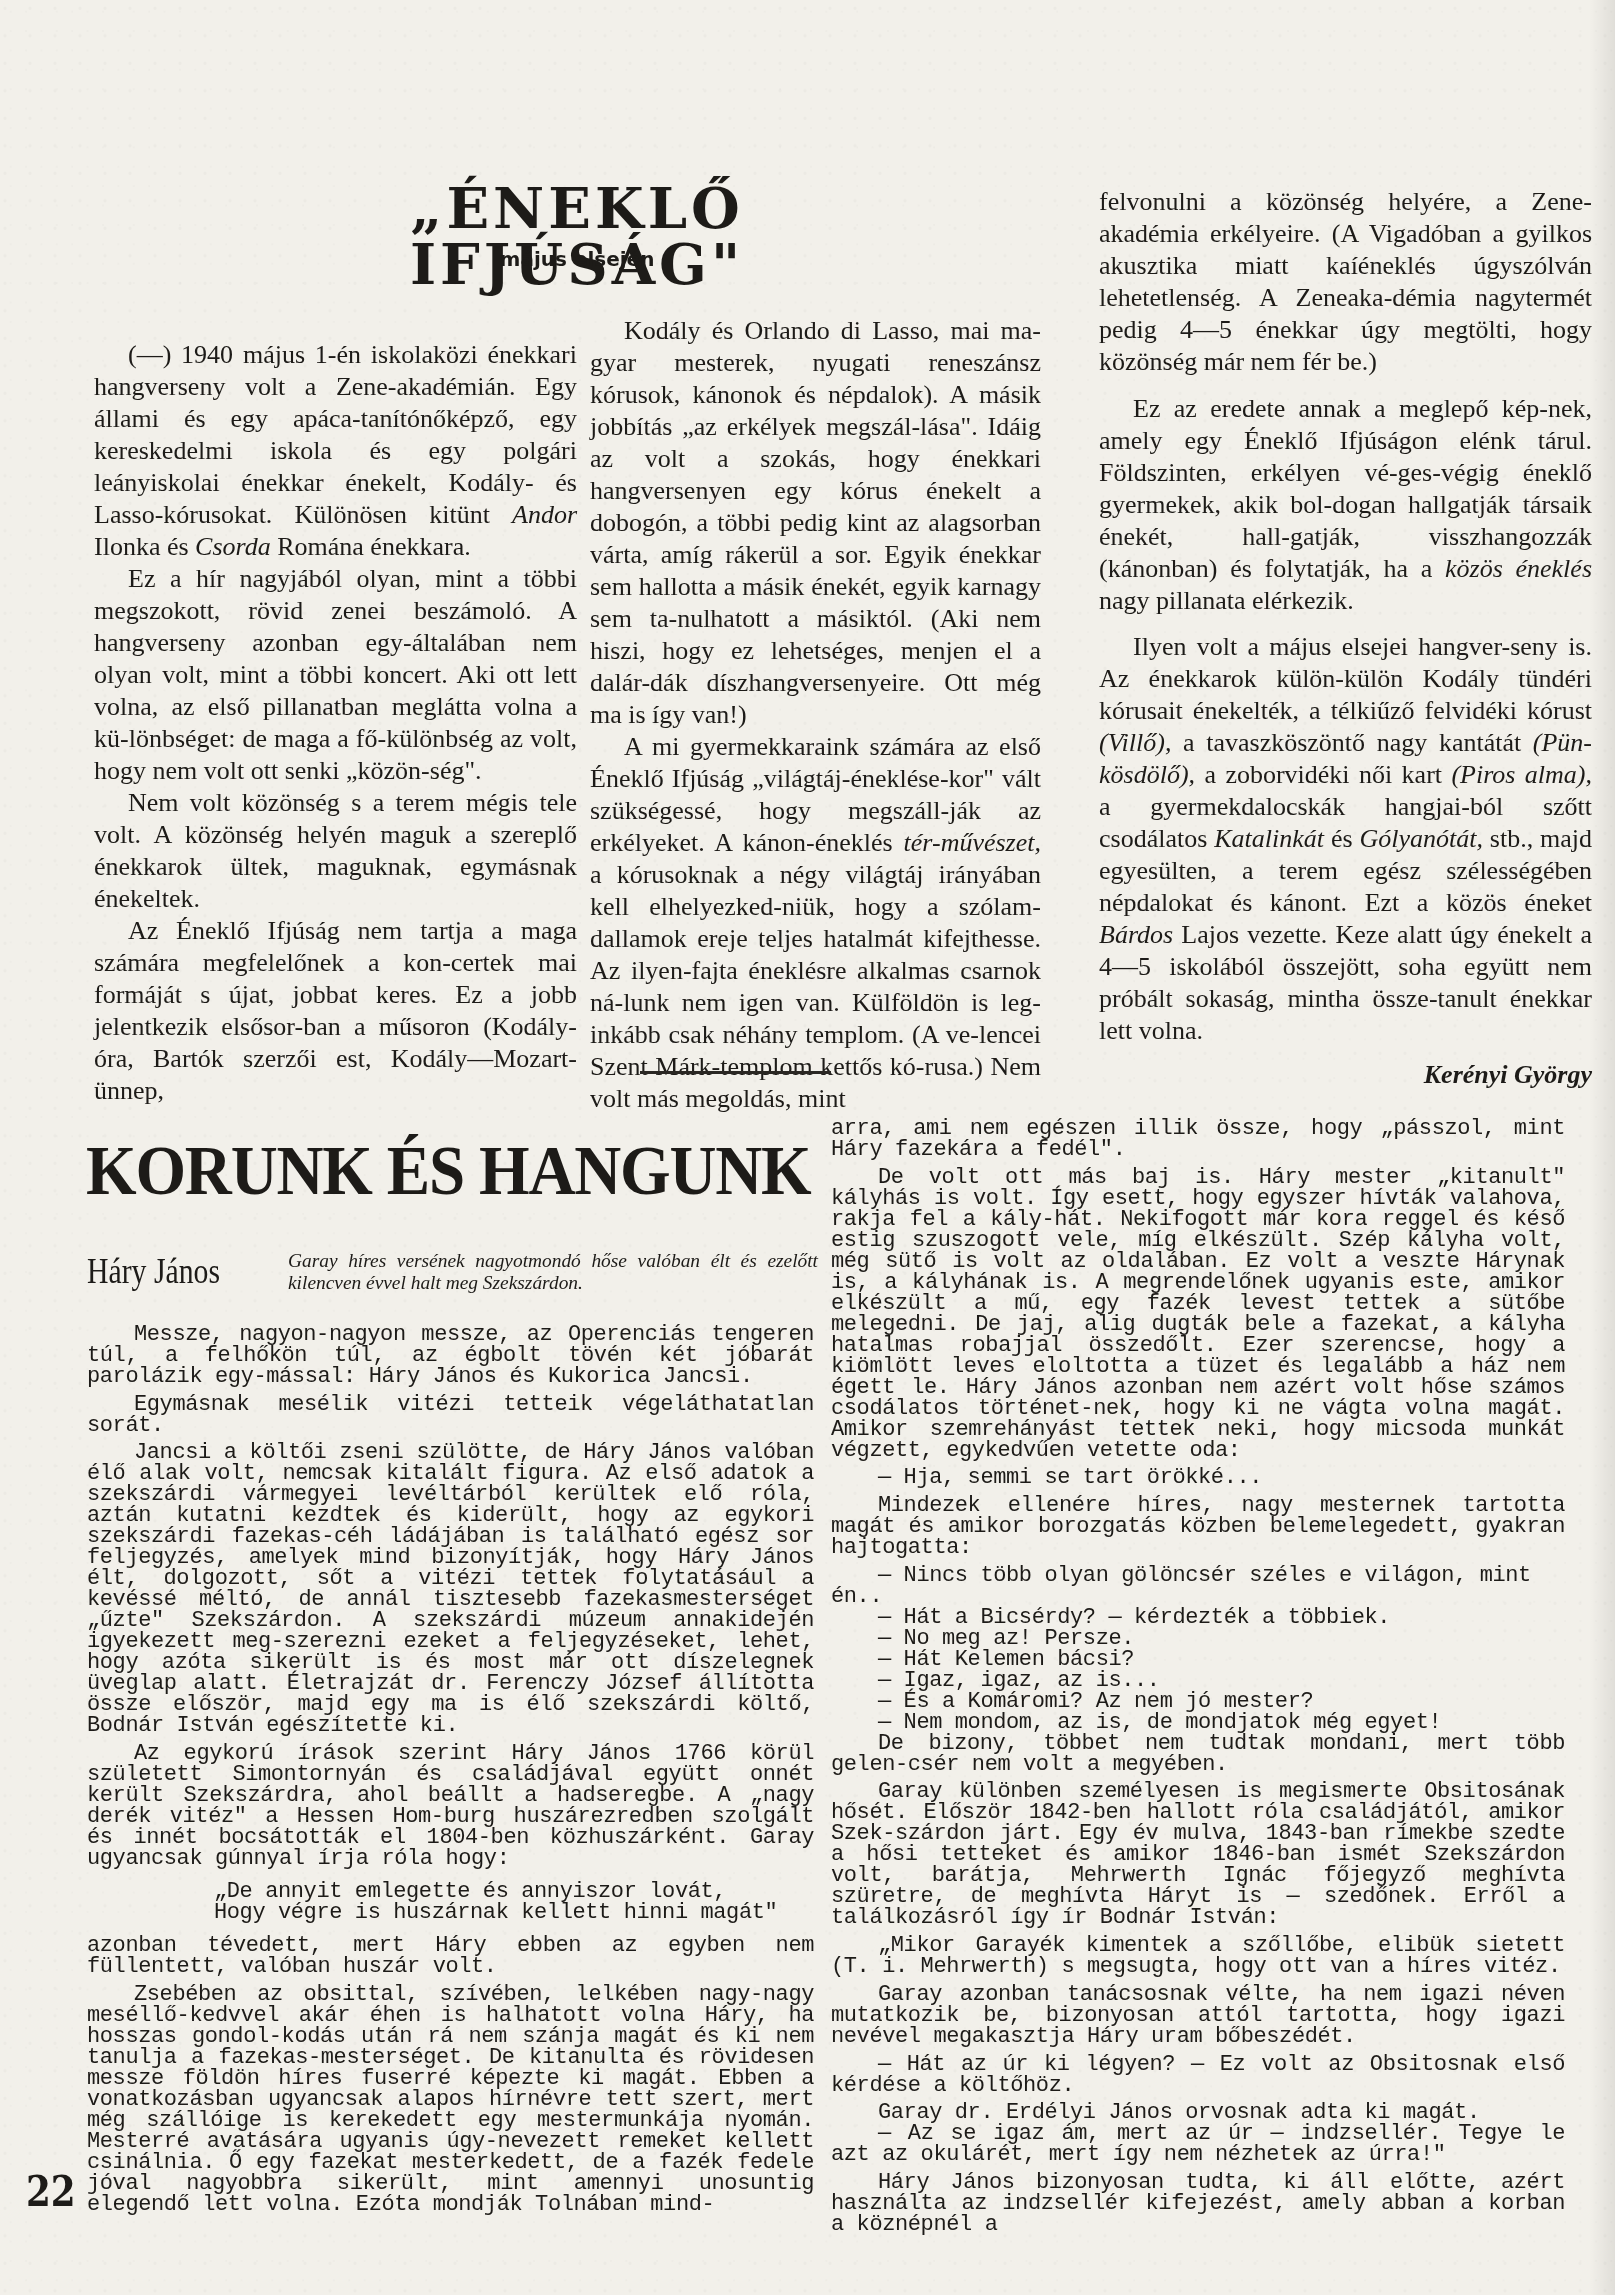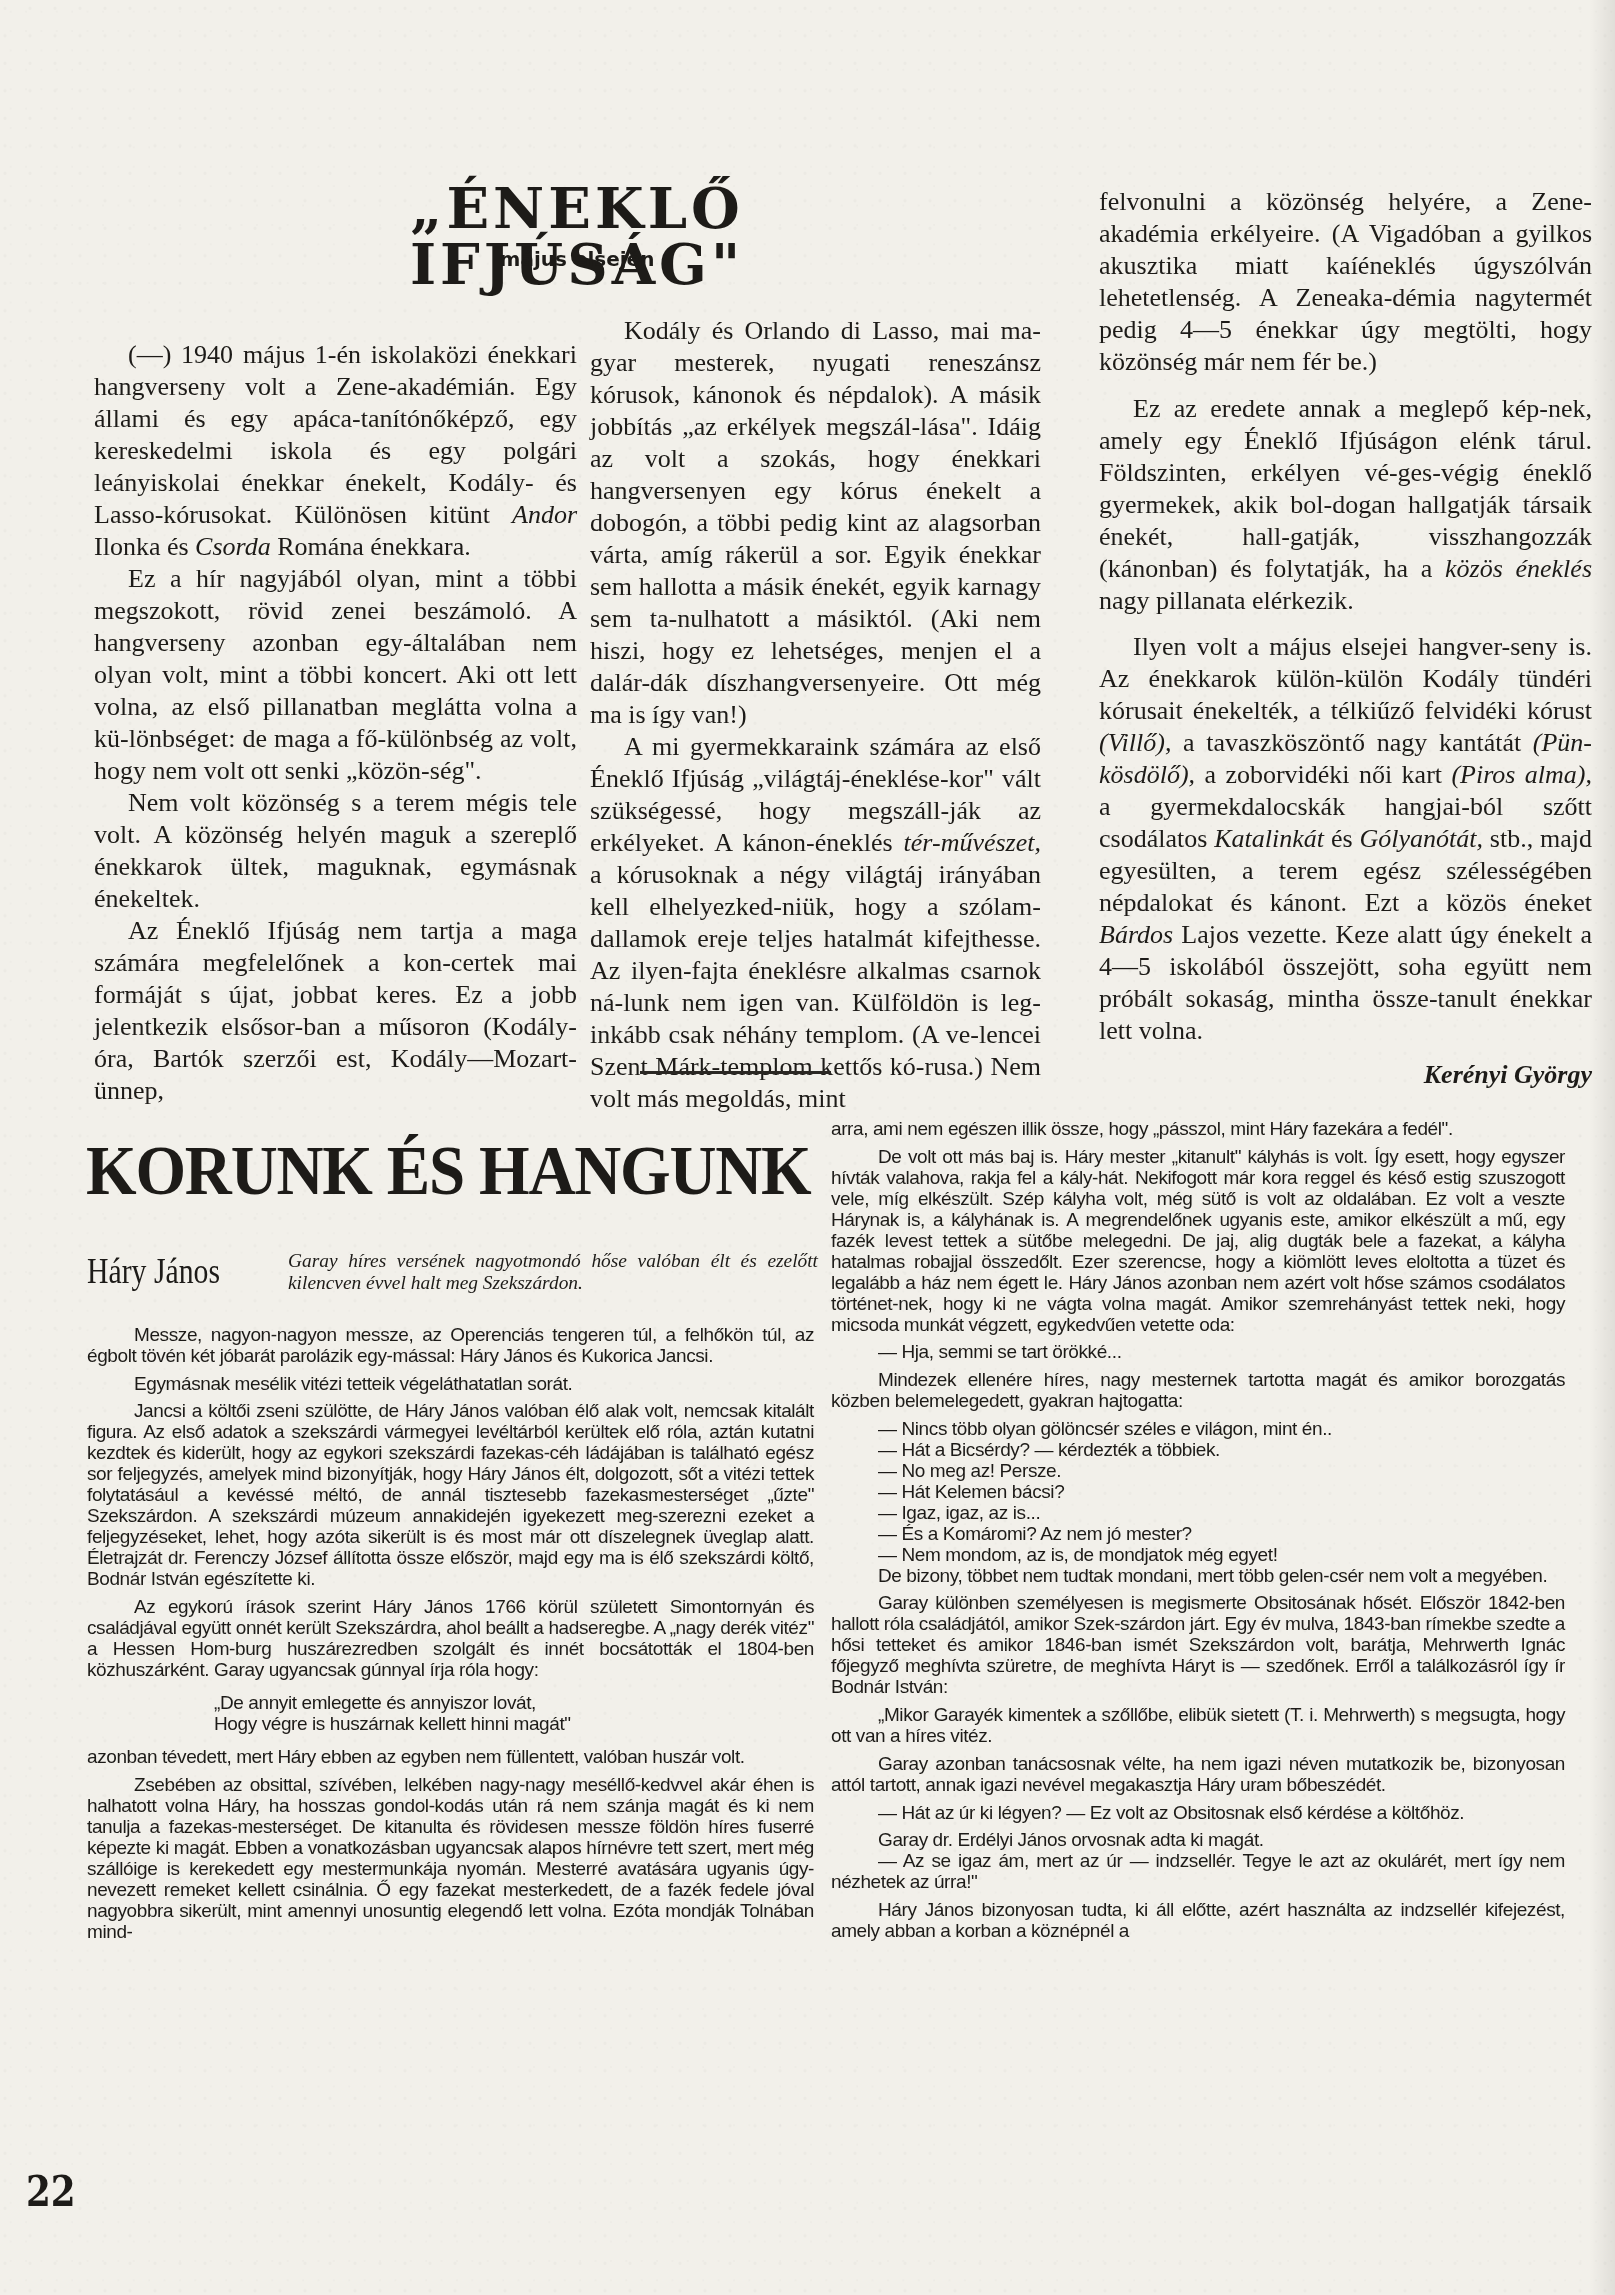--- a/index.html
+++ b/index.html
@@ -67,22 +67,22 @@
   .deck-name {
     font-family: "Liberation Serif", serif; font-size: 35px;
     transform: scaleX(0.85); transform-origin: left center;
     width: 201px; white-space: nowrap; flex: 0 0 201px;
   }
   .deck-text {
     flex: 1; font-style: italic; font-size: 19.4px; line-height: 21.5px;
     text-align: justify;
   }
   .col-b {
-    position: absolute; font-family: Liberation Sans, sans-serif;
-    font-size: 19px; line-height: 21px; text-align: justify;
+    position: absolute; font-family: Liberation Mono, monospace;
+    font-size: 22px; line-height: 21px; text-align: justify;
     letter-spacing: -0.4px;
   }
   .col-b p { margin: 0; text-indent: 47px; }
   .col-b p.sp { margin-top: 6.7px; }
   .col-b p.noind { text-indent: 0; }
   .col-b p.dialog { text-indent: 47px; text-align: left; }
   .col-b .verse { margin: 12px 0 12px 127px; text-indent: 0; text-align: left; }
   .colb-left { left: 87px; top: 1324px; width: 727px; }
   .colb-right { left: 831px; top: 1118px; width: 734px; }
   .page-num {
@@ -149,21 +149,21 @@
     <p class="sp dialog">— Nincs több olyan gölöncsér széles e világon, mint én..</p>
     <p class="dialog">— Hát a Bicsérdy? — kérdezték a többiek.</p>
     <p class="dialog">— No meg az! Persze.</p>
     <p class="dialog">— Hát Kelemen bácsi?</p>
     <p class="dialog">— Igaz, igaz, az is...</p>
     <p class="dialog">— És a Komáromi? Az nem jó mester?</p>
     <p class="dialog">— Nem mondom, az is, de mondjatok még egyet!</p>
     <p class="">De bizony, többet nem tudtak mondani, mert több gelen-csér nem volt a megyében.</p>
     <p class="sp">Garay különben személyesen is megismerte Obsitosának hősét. Először 1842-ben hallott róla családjától, amikor Szek-szárdon járt. Egy év mulva, 1843-ban rímekbe szedte a hősi tetteket és amikor 1846-ban ismét Szekszárdon volt, barátja, Mehrwerth Ignác főjegyző meghívta szüretre, de meghívta Háryt is — szedőnek. Erről a találkozásról így ír Bodnár István:</p>
     <p class="sp">„Mikor Garayék kimentek a szőllőbe, elibük sietett (T. i. Mehrwerth) s megsugta, hogy ott van a híres vitéz.</p>
-    <p class="sp">Garay azonban tanácsosnak vélte, ha nem igazi néven mutatkozik be, bizonyosan attól tartott, annak igazi nevével megakasztja Háry uram bőbeszédét.</p>
+    <p class="sp">Garay azonban tanácsosnak vélte, ha nem igazi néven mutatkozik be, bizonyosan attól tartotta, hogy igazi nevével megakasztja Háry uram bőbeszédét.</p>
     <p class="sp">— Hát az úr ki légyen? — Ez volt az Obsitosnak első kérdése a költőhöz.</p>
     <p class="sp">Garay dr. Erdélyi János orvosnak adta ki magát.</p>
     <p class="">— Az se igaz ám, mert az úr — indzsellér. Tegye le azt az okulárét, mert így nem nézhetek az úrra!"</p>
     <p class="sp">Háry János bizonyosan tudta, ki áll előtte, azért használta az indzsellér kifejezést, amely abban a korban a köznépnél a</p>
   </div>
 
 <div class="page-num">22</div>
 
 
 </body></html>

